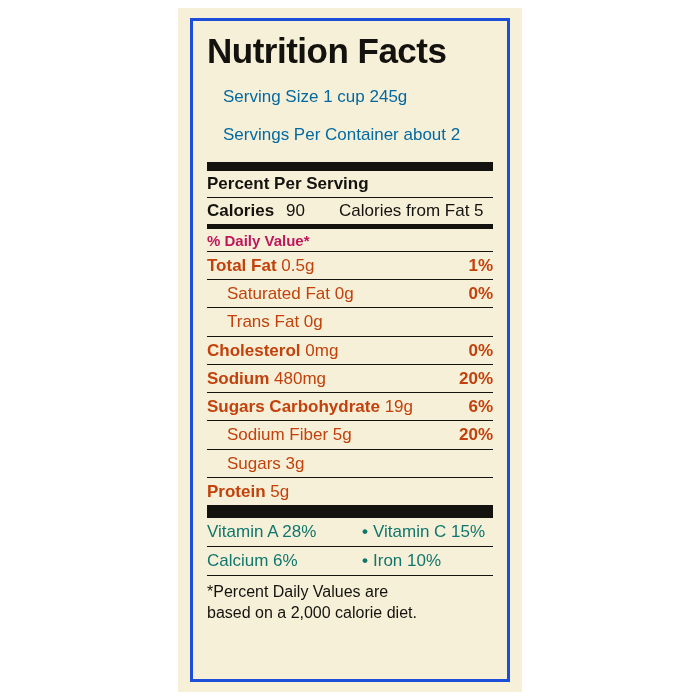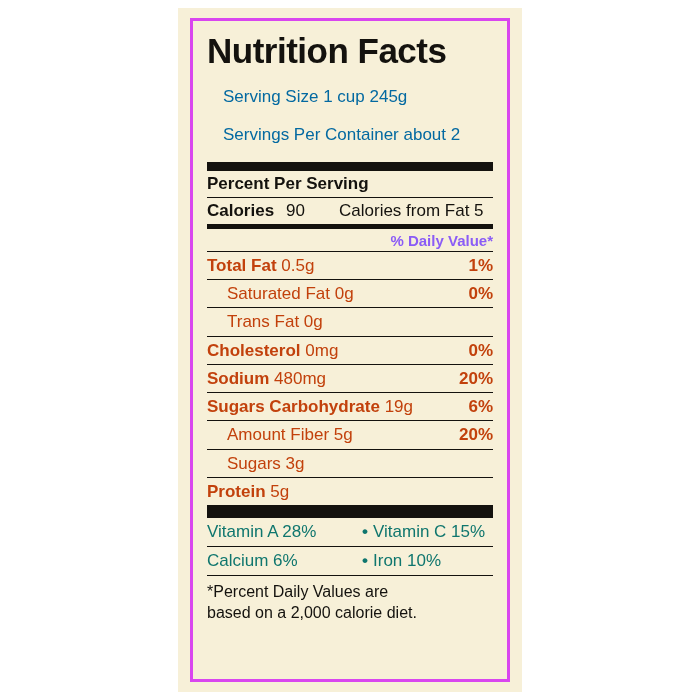--- a/index.html
+++ b/index.html
@@ -27,21 +27,21 @@
     background: #f7f0d8;
     box-sizing: border-box;
   }
   
   .label-frame {
     position: absolute;
     left: 12px;
     top: 10px;
     width: 320px;
     height: 664px;
-    border: 3px solid #d946ef;
+    border: 3px solid #1d4ed8;
     box-sizing: border-box;
     background: #f7f0d8;
     padding: 6px 14px 4px 14px;
   }
   .title {
     font-size: 35px;
     font-weight: bold;
     letter-spacing: -0.5px;
     color: #14120e;
     line-height: 1.05;
@@ -94,24 +94,24 @@
     display: flex;
     font-size: 17px;
     color: #14120e;
     padding: 3px 0 3px 0;
     align-items: baseline;
   }
   .calories-row .cal-label { font-weight: bold; text-align: right; }
   .calories-row .cal-val { margin-left: 12px; }
   .calories-row .cal-fat { margin-left: 34px; }
   .dv-row {
-    text-align: right;
+    text-align: left;
     font-size: 15px;
     font-weight: bold;
-    color: #8b5cf6;
+    color: #be185d;
     padding: 3px 0 2px 0;
   }
   .vit-row {
     display: flex;
     font-size: 17px;
     color: #0f766e;
     padding: 4px 0 4px 0;
     align-items: baseline;
   }
   .vit-row .cell1 { width: 150px; white-space: nowrap; }
@@ -184,21 +184,21 @@
       </div>
       <div class="rule-thin"></div>
 
       <div class="row">
         <span class="left"><span class="b">Sugars Carbohydrate</span> <span>19g</span></span>
         <span class="right">6%</span>
       </div>
       <div class="rule-thin"></div>
 
       <div class="row">
-        <span class="left indent"><span>Amount Fiber</span> <span>5g</span></span>
+        <span class="left indent"><span>Sodium Fiber</span> <span>5g</span></span>
         <span class="right">20%</span>
       </div>
       <div class="rule-thin"></div>
 
       <div class="row">
         <span class="left indent"><span>Sugars</span> <span>3g</span></span>
         <span class="right"></span>
       </div>
       <div class="rule-thin"></div>
 

